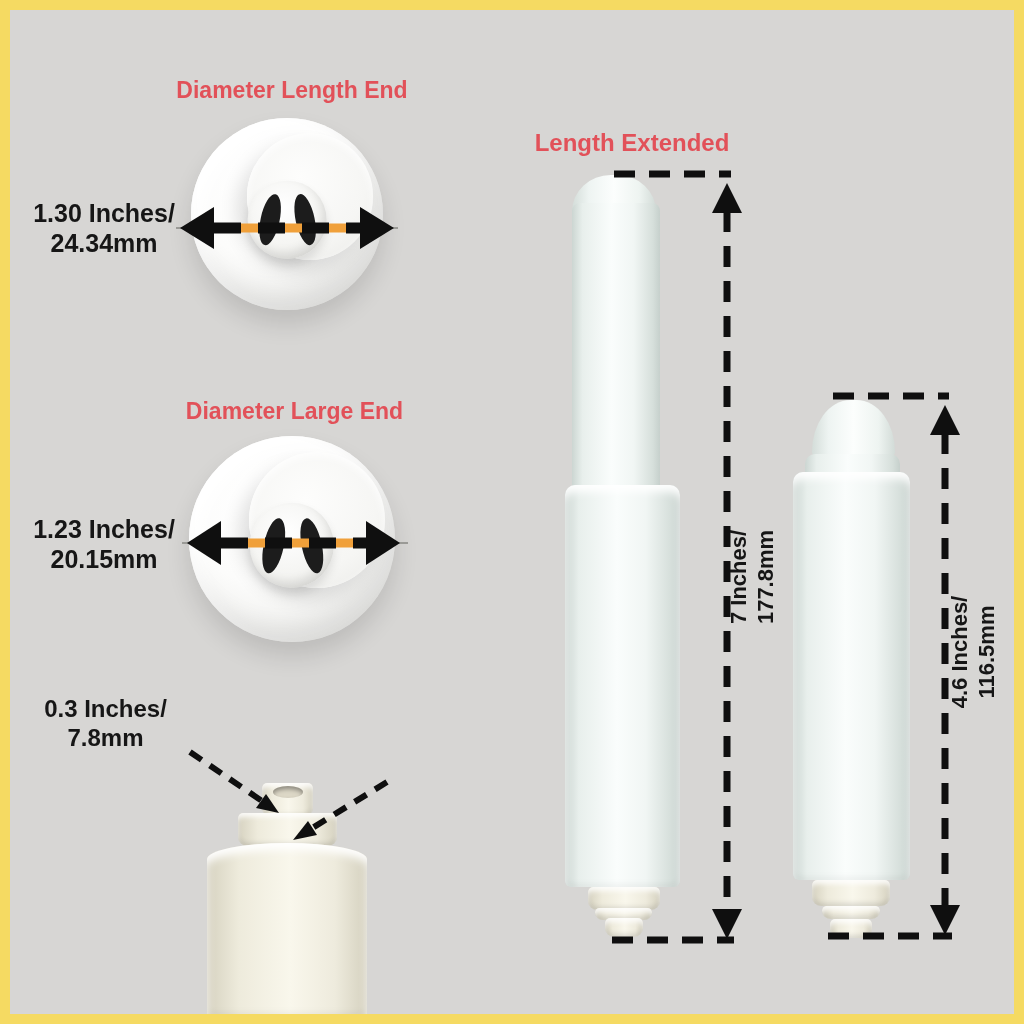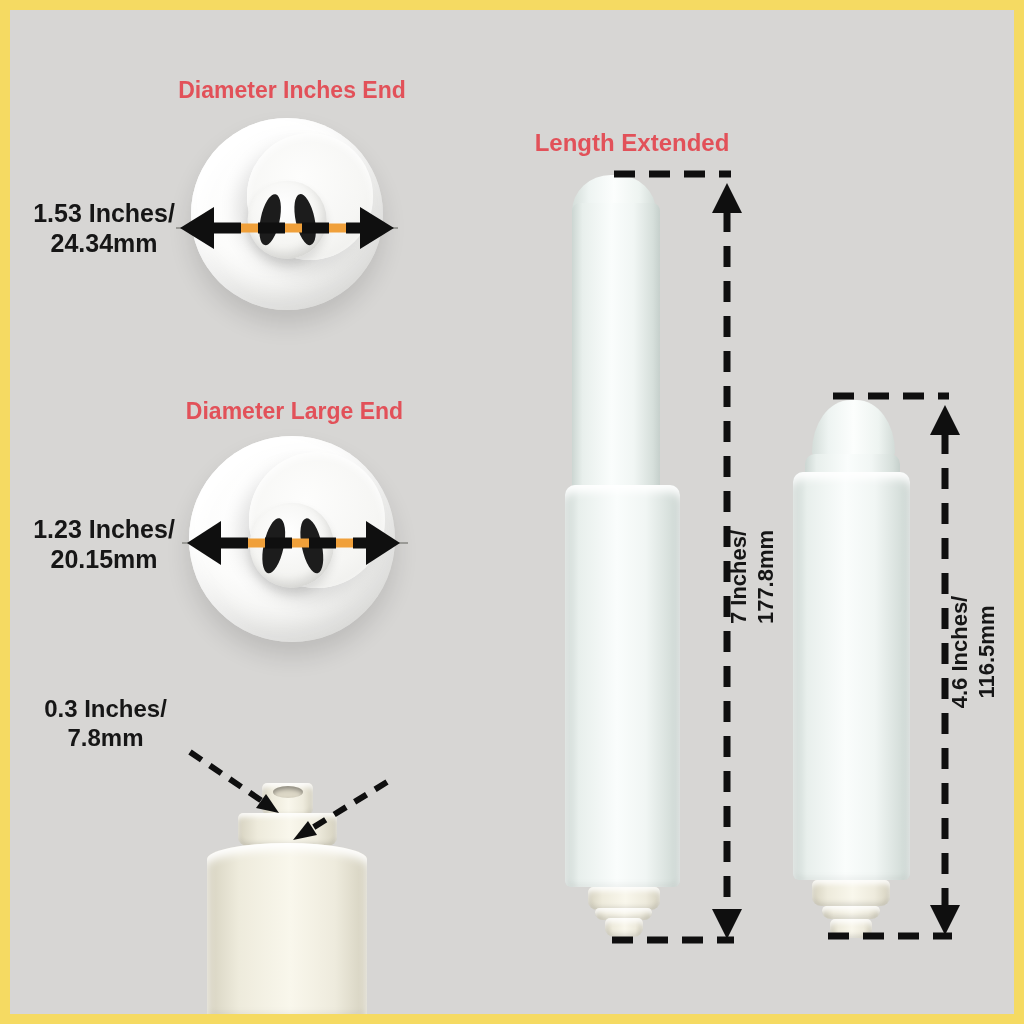--- a/index.html
+++ b/index.html
@@ -52,26 +52,26 @@
     background:#dcd7c6;box-shadow:inset 0 3px 4px rgba(0,0,0,.35);}
   .collar{border-radius:10px 10px 4px 4px;}
   
   .overlay{position:absolute;inset:0;z-index:5;}
 </style>
 </head>
 <body>
 
 <div class="stage">
 
-  <div class="heading h23" style="left:167px;top:77px;width:250px;">Diameter Inches End</div>
+  <div class="heading h23" style="left:167px;top:77px;width:250px;">Diameter Length End</div>
   <div class="heading h23" style="left:167px;top:398px;width:255px;">Diameter Large End</div>
   <div class="heading h24" style="left:512px;top:129px;width:240px;">Length Extended</div>
 
   <div class="value" style="left:25px;top:198px;width:158px;">
-    <span>1.53 Inches/</span>
+    <span>1.30 Inches/</span>
     <span>24.34mm</span>
   </div>
   <div class="value" style="left:25px;top:514px;width:158px;">
     <span>1.23 Inches/</span>
     <span>20.15mm</span>
   </div>
   <div class="value small" style="left:28px;top:694px;width:155px;">
     <span>0.3 Inches/</span>
     <span>7.8mm</span>
   </div>

